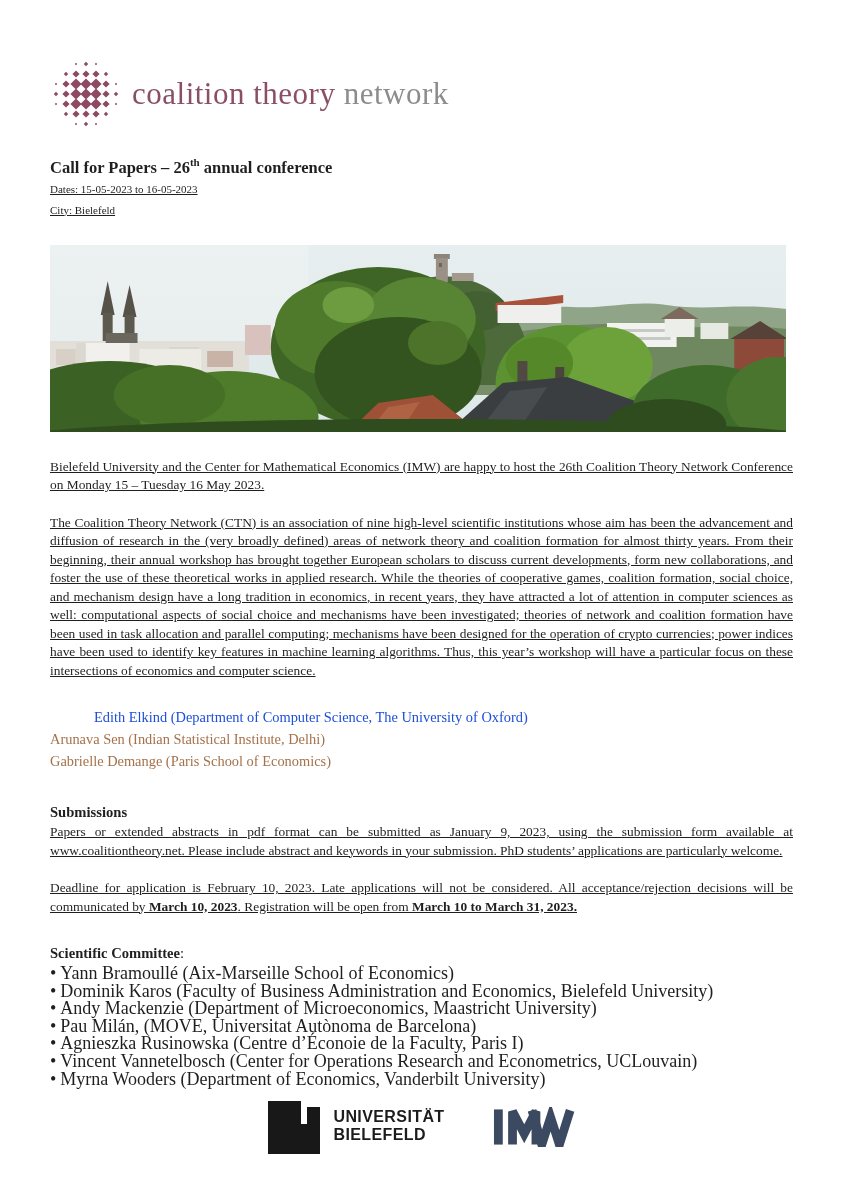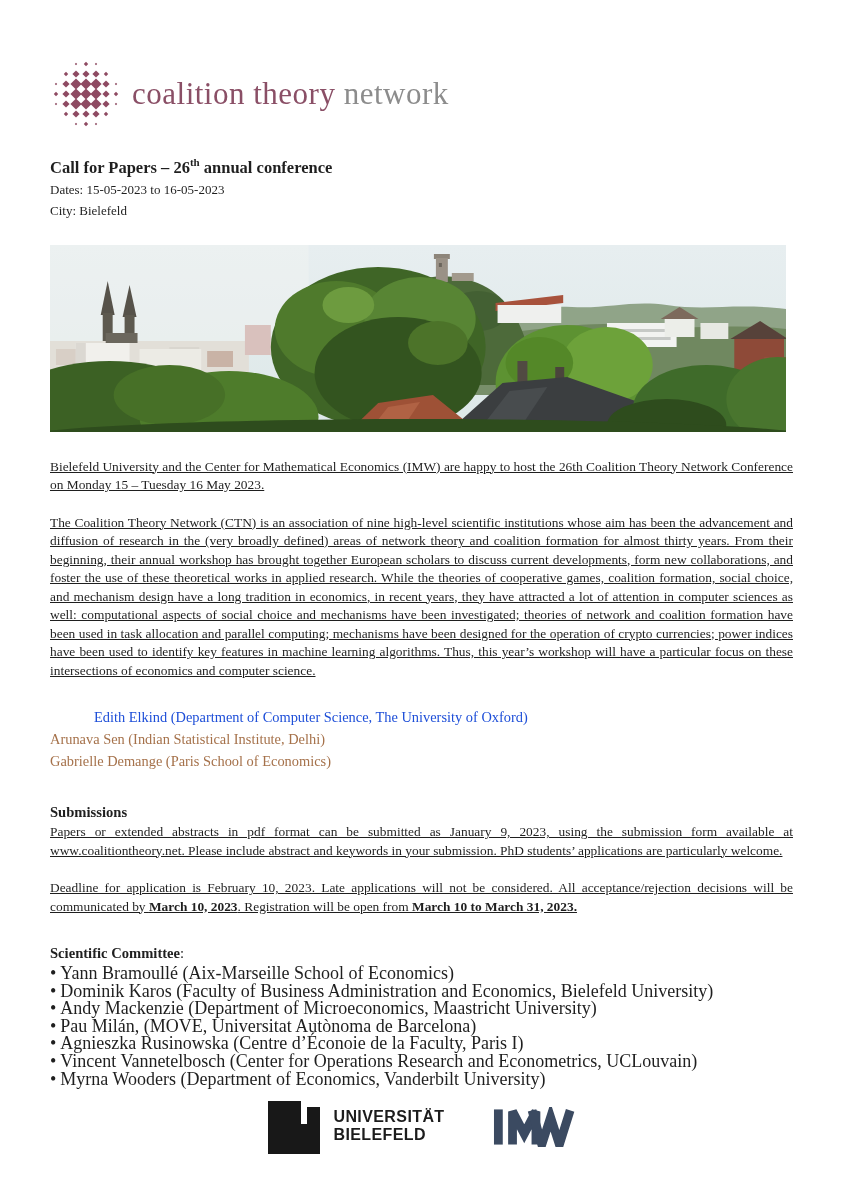--- a/index.html
+++ b/index.html
@@ -16,21 +16,21 @@
   .ctn-logo-row { display:flex; align-items:center; height:78px; margin-bottom:18px; }
   .ctn-mark { width:72px; height:76px; flex:0 0 auto; }
   .ctn-wordmark { font-size:31px; margin-left:10px; letter-spacing:0.5px; white-space:nowrap; }
   .ctn-word-primary { }
   .ctn-word-secondary { }
 
   
   .title-block { margin-top:2px; }
   .doc-title { font-size:16.5px; font-weight:bold; line-height:22px; }
   .doc-title sup { font-size:11px; }
-  .meta-line { font-size:13px; line-height:21px; }
+  .meta-line { font-size:11px; line-height:21px;text-decoration:underline; }
 
   
   .photo-wrap { margin-top:24px; width:736px; height:187px; overflow:hidden; }
   .photo-wrap svg { display:block; }
 
   
   .para { font-size:13.4px; line-height:18.5px; text-align:justify;text-decoration:underline; }
   .para-intro { margin-top:26px; }
   .para-about { margin-top:19px; }
 

